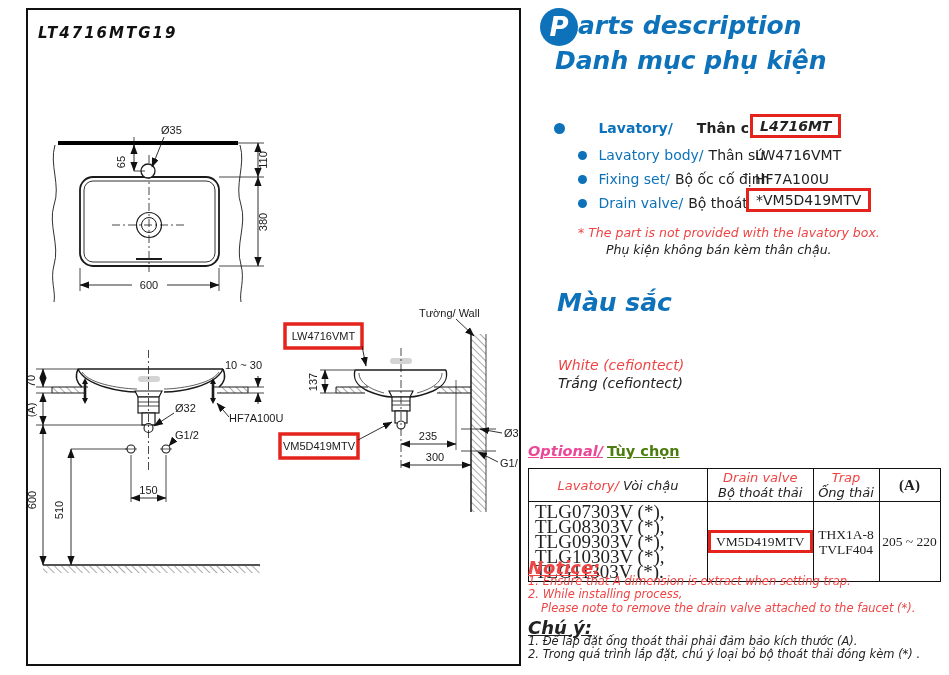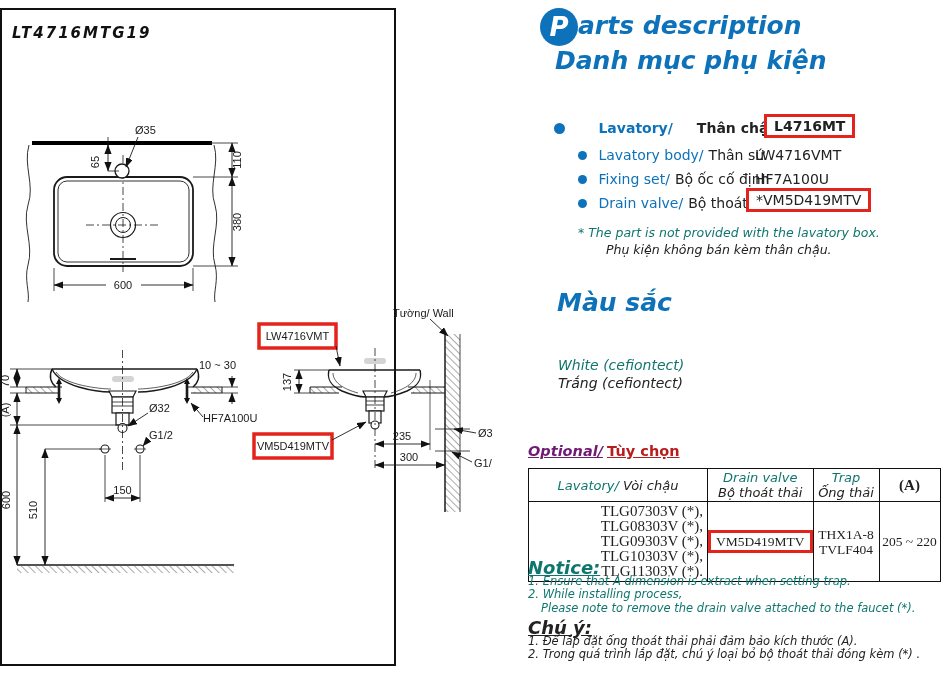--- a/index.html
+++ b/index.html
@@ -3,55 +3,55 @@
 <meta charset="utf-8">
 <style>
   html,body{margin:0;padding:0;}
   body{
     width:949px;height:675px;position:relative;background:#ffffff;
     font-family:"DejaVu Sans","Liberation Sans",sans-serif;color:#1f1f1f;
     overflow:hidden;
   }
   
   .panel-left{
-    position:absolute;left:0;top:8px;width:396px;height:658px;
+    position:absolute;left:26px;top:8px;width:495px;height:658px;
     border:2.5px solid #111;box-sizing:border-box;background:#fff;
   }
   .panel-left svg{position:absolute;left:0;top:0;}
   .dtext{font-family:"Liberation Sans",sans-serif;font-size:11px;fill:#1a1a1a;}
   .dtitle{font-family:"DejaVu Sans",sans-serif;font-size:15px;font-weight:bold;font-style:italic;letter-spacing:2px;fill:#111;}
   
   .panel-right{position:absolute;left:528px;top:0;width:421px;height:675px;}
   .abs{position:absolute;}
-  .blue{color:#0f766e;}
+  .blue{color:#ef4444;}
   .ink{color:#222222;}
   .sec-title{font-size:25px;font-weight:bold;font-style:italic;color:#0d72b9;line-height:30px;white-space:nowrap;}
   .badge{
     display:inline-flex;align-items:center;justify-content:center;
     width:38px;height:38px;border-radius:50%;background:#0d72b9;color:#fff;
     font-size:26px;font-weight:bold;font-style:italic;vertical-align:middle;
   }
   .prow{position:absolute;left:0;width:421px;white-space:nowrap;font-size:14px;}
   .bullet{display:inline-block;border-radius:50%;background:#0d72b9;}
   .b-lg{width:11px;height:11px;}
   .b-sm{width:9px;height:9px;}
   .plabel-en{color:#0d72b9;}
   .plabel-vi{color:#222;margin-left:5px;}
   .bold{font-weight:bold;padding-left:19px;}
   .pval{position:absolute;font-size:14px;color:#222;}
   .redbox{border:3.5px solid #e5231d;padding:1px 7px;display:inline-block;background:#fff;}
   .footnote{font-size:12.5px;font-style:italic;line-height:17px;}
   .colors-val{font-size:14px;font-style:italic;line-height:18px;}
   .opt-title{font-size:14.5px;white-space:nowrap;}
-  .opt-title .en{color:#701a75;font-weight:bold;font-style:italic;text-decoration:underline;}
-  .opt-title .vi{color:#b91c1c;font-weight:bold;text-decoration:underline;margin-left:4px;}
+  .opt-title .en{color:#ec4899;font-weight:bold;font-style:italic;text-decoration:underline;}
+  .opt-title .vi{color:#4d7c0f;font-weight:bold;text-decoration:underline;margin-left:4px;}
   table.opt{border-collapse:collapse;table-layout:fixed;}
   table.opt td,table.opt th{border:1.7px solid #111;padding:0;vertical-align:middle;}
   .th-txt{font-size:13px;font-style:italic;line-height:15px;text-align:center;font-weight:normal;}
-  .faucet-cell{font-family:"Liberation Serif",serif;font-size:15px;line-height:15px;padding:2px 4px 2px 6px !important;text-align:right;margin-top:36px;}
+  .faucet-cell{font-family:"Liberation Serif",serif;font-size:19px;line-height:15px;padding:2px 4px 2px 6px !important;text-align:left;margin-top:36px;}
   .cell-center{text-align:center;font-family:"Liberation Serif",serif;font-size:13.5px;line-height:15px;}
   .a-head{font-family:"Liberation Serif",serif;font-weight:bold;font-size:15px;text-align:center;}
   .tbl-redbox{border:3.5px solid #e5231d;padding:1px 5px;display:inline-block;font-family:"Liberation Serif",serif;font-size:13.5px;}
   .note{font-size:11.5px;font-style:italic;line-height:13.5px;}
   .note .ttl{font-weight:bold;text-decoration:underline;font-size:18px;}
 </style>
 </head>
 <body>
 
 <div class="panel-left">
@@ -251,21 +251,21 @@
 <div class="panel-right">
 
   <div class="abs" style="left:12px;top:8px;">
     <div class="sec-title"><span class="badge">P</span><span>arts description</span></div>
     <div class="sec-title" style="margin-left:15px;">Danh mục phụ kiện</div>
   </div>
 
   <div class="prow" style="top:120px;">
     <span class="bullet b-lg" style="margin-left:26px;vertical-align:-1px;"></span>
     <span style="margin-left:10px;"><span class="plabel-en bold">Lavatory/</span><span class="plabel-vi bold">Thân chậu</span></span>
-    <span class="pval bold redbox" style="left:236px;top:-6px;">L4716MT</span>
+    <span class="pval bold redbox" style="left:222px;top:-6px;font-style:italic;">L4716MT</span>
   </div>
   <div class="prow" style="top:147px;">
     <span class="bullet b-sm" style="margin-left:50px;"></span>
     <span style="margin-left:7px;"><span class="plabel-en">Lavatory body/</span><span class="plabel-vi">Thân sứ</span></span>
     <span class="pval" style="left:227px;top:0;">LW4716VMT</span>
   </div>
   <div class="prow" style="top:171px;">
     <span class="bullet b-sm" style="margin-left:50px;"></span>
     <span style="margin-left:7px;"><span class="plabel-en">Fixing set/</span><span class="plabel-vi">Bộ ốc cố định</span></span>
     <span class="pval" style="left:227px;top:0;">HF7A100U</span>

